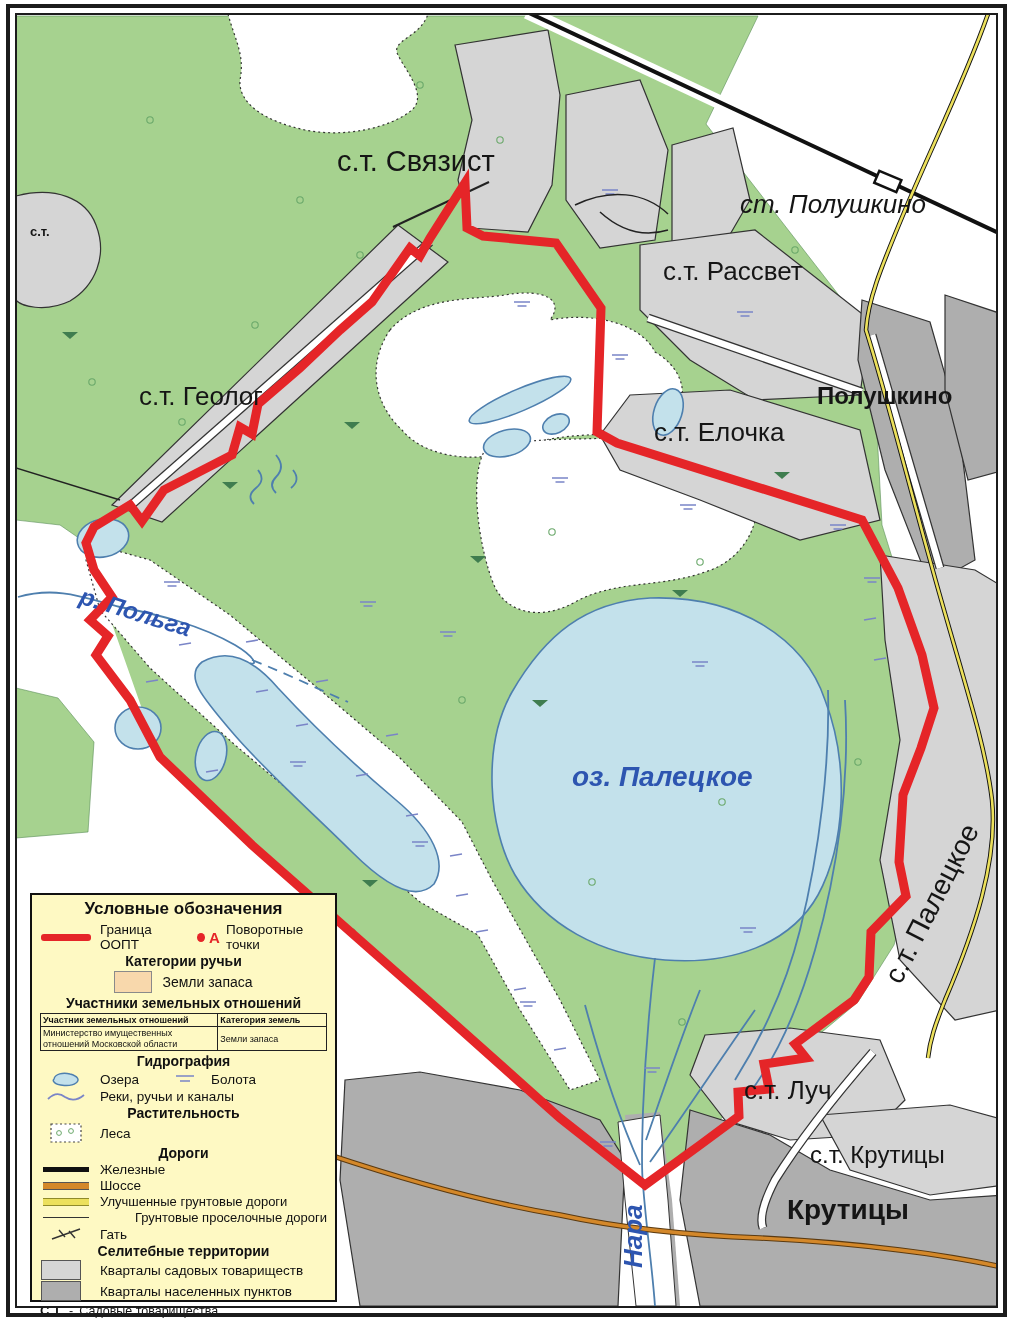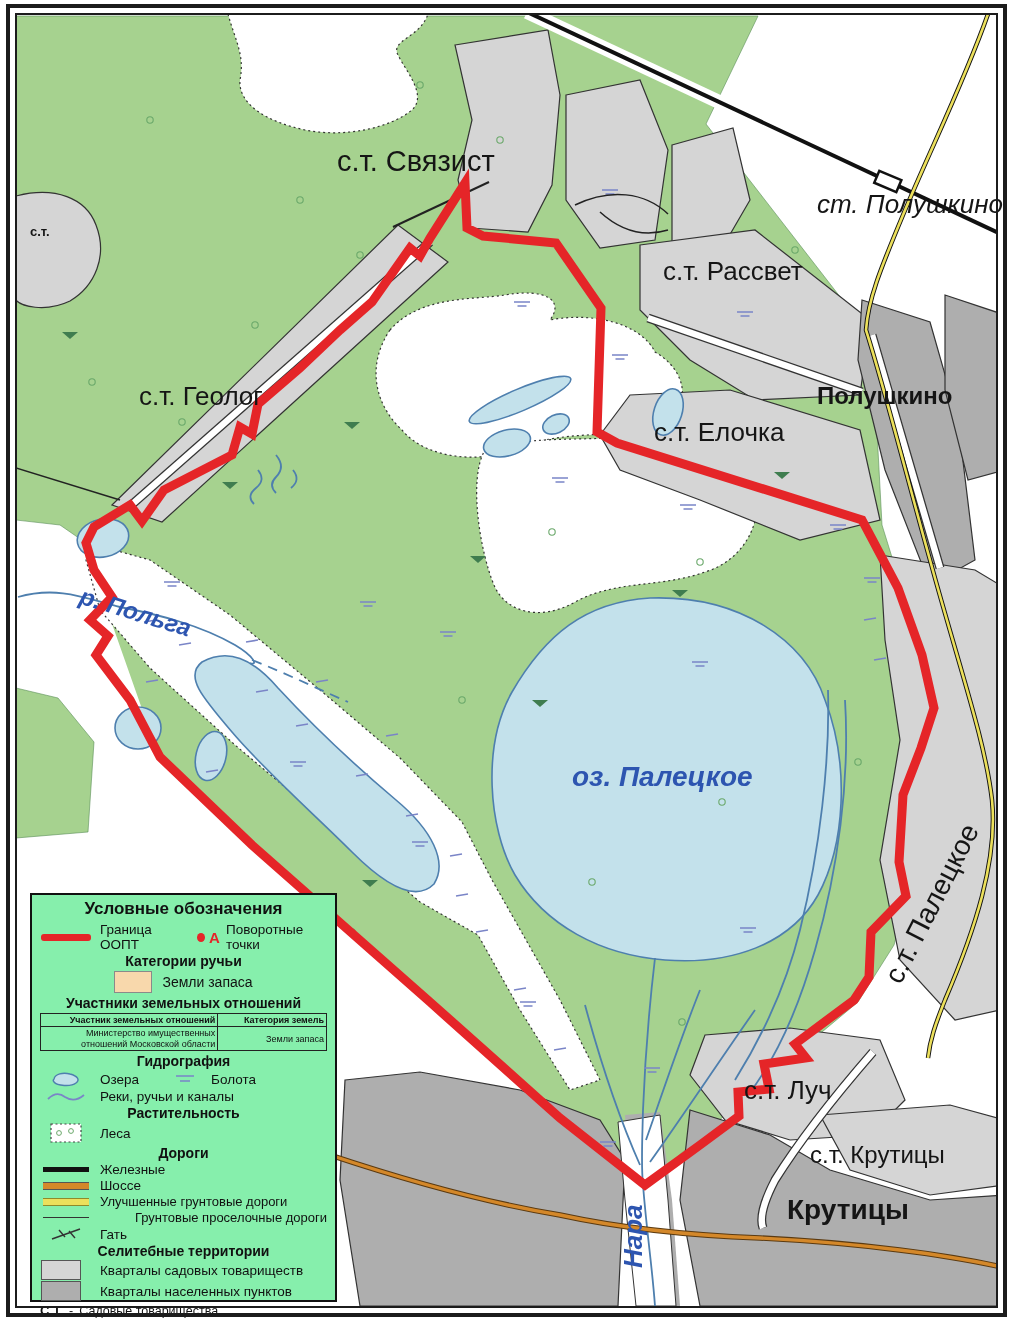--- a/index.html
+++ b/index.html
@@ -7,34 +7,34 @@
          font-family:"Liberation Sans",sans-serif;}
   .frame-outer{position:absolute;left:6px;top:4px;right:6px;bottom:6px;border:4px solid #1c1c1c;pointer-events:none;z-index:40;}
   .frame-inner{position:absolute;left:15px;top:13px;right:15px;bottom:15px;border:2px solid #1c1c1c;pointer-events:none;z-index:40;}
   svg.map{position:absolute;left:0;top:0;z-index:1;}
   .lbl{position:absolute;z-index:20;color:#151515;white-space:nowrap;line-height:1;}
   .it{font-style:italic;}
   .b{font-weight:bold;}
   .blue{color:#2d55b0;font-weight:bold;font-style:italic;}
   .rot{transform-origin:left top;}
   
-  .legend{position:absolute;left:30px;top:893px;width:307px;height:409px;background:#86efac;
+  .legend{position:absolute;left:30px;top:893px;width:307px;height:409px;background:#fef9c3;
           border:2px solid #111;z-index:30;box-sizing:border-box;padding:3px 8px 2px 8px;color:#111;}
   .lg-title{text-align:center;font-weight:bold;font-size:17px;margin:1px 0 3px 0;}
   .lg-h{text-align:center;font-weight:bold;font-size:14px;margin:1px 0;}
   .lg-row{display:flex;align-items:center;font-size:13.5px;margin:1px 0;}
   .lg-ico{width:52px;display:flex;justify-content:center;align-items:center;flex:0 0 52px;margin-right:8px;}
   .lg-ico2{width:40px;display:flex;justify-content:center;align-items:center;flex:0 0 40px;margin:0 6px 0 26px;}
   .sw-boundary{width:50px;height:7px;background:#e52528;border-radius:3px;}
   .dot{width:9px;height:9px;border-radius:50%;background:#e52528;display:inline-block;margin:0 4px 0 14px;}
   .letterA{color:#e52528;font-weight:bold;font-size:15px;margin-right:6px;}
   .sw-zapas{width:36px;height:20px;background:#f8d8ac;border:1px solid #8a8a8a;margin-right:10px;}
   .lg-center{display:flex;justify-content:center;align-items:center;font-size:14px;margin:2px 0;}
   table.lg-table{border-collapse:collapse;width:287px;margin:2px auto;}
-  table.lg-table td{border:1.5px solid #222;text-align:right;vertical-align:middle;
+  table.lg-table td{border:1.5px solid #222;text-align:left;vertical-align:middle;
        font-size:9px;line-height:1.15;padding:1px 2px;}
   td.hd{font-weight:bold;}
   .sw-rail{width:46px;height:5px;background:#111;}
   .sw-hwy{width:46px;height:6px;background:#d4882a;border-top:1px solid #555;border-bottom:1px solid #555;}
   .sw-yellow{width:46px;height:6px;background:#ece05c;border-top:1.5px solid #8f8a2a;border-bottom:1.5px solid #8f8a2a;}
   .sw-dirt{width:46px;height:1.5px;background:#333;}
   .sw-dark{width:38px;height:18px;background:#aeaeae;border:1px solid #555;margin-right:10px;}
   .sw-light{width:38px;height:18px;background:#d5d5d5;border:1px solid #555;margin-right:10px;}
   .small-note{font-size:12.5px;display:flex;align-items:center;margin-top:2px;}
   .small-note .ab{font-weight:bold;font-size:13px;margin-right:6px;}
@@ -235,21 +235,21 @@
       <g fill="none">
         <path d="M330,1155 C420,1185 500,1205 560,1215 C620,1228 680,1235 760,1238 C860,1243 950,1255 1006,1268" stroke="#5b3a10" stroke-width="5.5"></path>
         <path d="M330,1155 C420,1185 500,1205 560,1215 C620,1228 680,1235 760,1238 C860,1243 950,1255 1006,1268" stroke="#d4882a" stroke-width="3.4"></path>
       </g>
 
       <path fill="none" stroke="#e52528" stroke-width="9" stroke-linejoin="miter" d="M465,183 L467,228 L483,236 L556,243 L601,308 L597,432 L617,443 L862,520 L898,588 L922,655 L934,708 L921,748 L903,795 L899,862 L906,896 L871,932 L869,977 L854,1000 L795,1044 L806,1058 L764,1064 L769,1089 L738,1092 L739,1116 L700,1145 L645,1185 L560,1118 L430,1002 L252,845 L160,757 L130,700 L96,655 L108,636 L90,620 L112,597 L94,570 L86,543 L94,527 L130,505 L142,521 L164,490 L232,455 L240,427 L252,434 L258,404 L300,368 L340,330 L372,302 L410,248 L420,256 L430,238 Z"></path>
     </g>
   </svg>
 
   <div class="lbl" style="left:337px;top:147px;font-size:29px;">с.т. Связист</div>
-  <div class="lbl it" style="left:817px;top:191px;font-size:26px;">ст. Полушкино</div>
+  <div class="lbl it" style="left:740px;top:191px;font-size:26px;">ст. Полушкино</div>
   <div class="lbl" style="left:663px;top:258px;font-size:26px;">с.т. Рассвет</div>
   <div class="lbl b" style="left:817px;top:384px;font-size:24px;">Полушкино</div>
   <div class="lbl" style="left:139px;top:383px;font-size:26px;">с.т. Геолог</div>
   <div class="lbl" style="left:654px;top:419px;font-size:26px;">с.т. Елочка</div>
   <div class="lbl blue rot" style="left:84px;top:584px;font-size:24px;transform:rotate(17deg);">р. Польга</div>
   <div class="lbl blue" style="left:572px;top:763px;font-size:28px;">оз. Палецкое</div>
   <div class="lbl rot" style="left:880px;top:975px;font-size:28px;transform:rotate(-63deg);">с.т. Палецкое</div>
   <div class="lbl" style="left:744px;top:1077px;font-size:26px;">с.т. Луч</div>
   <div class="lbl" style="left:810px;top:1143px;font-size:24px;">с.т. Крутицы</div>
   <div class="lbl b" style="left:787px;top:1196px;font-size:28px;">Крутицы</div>

